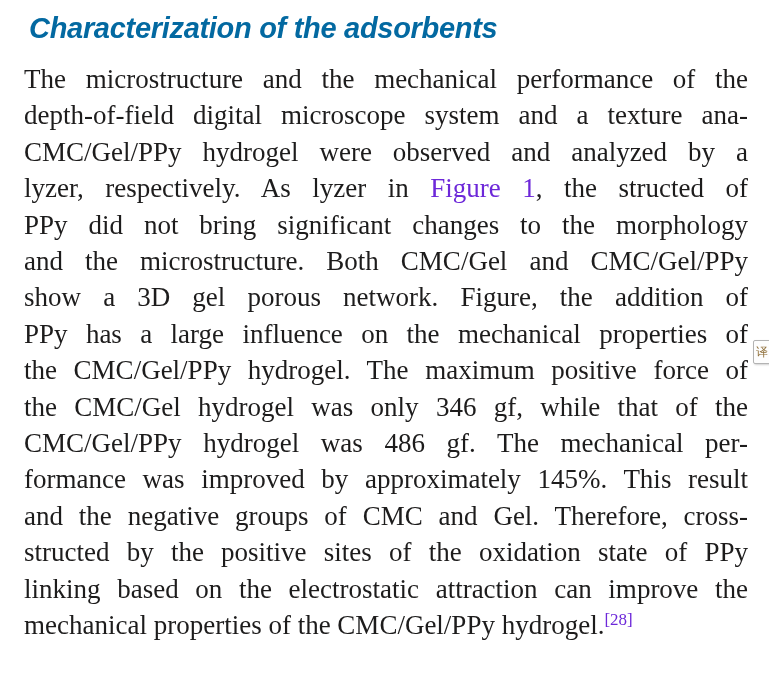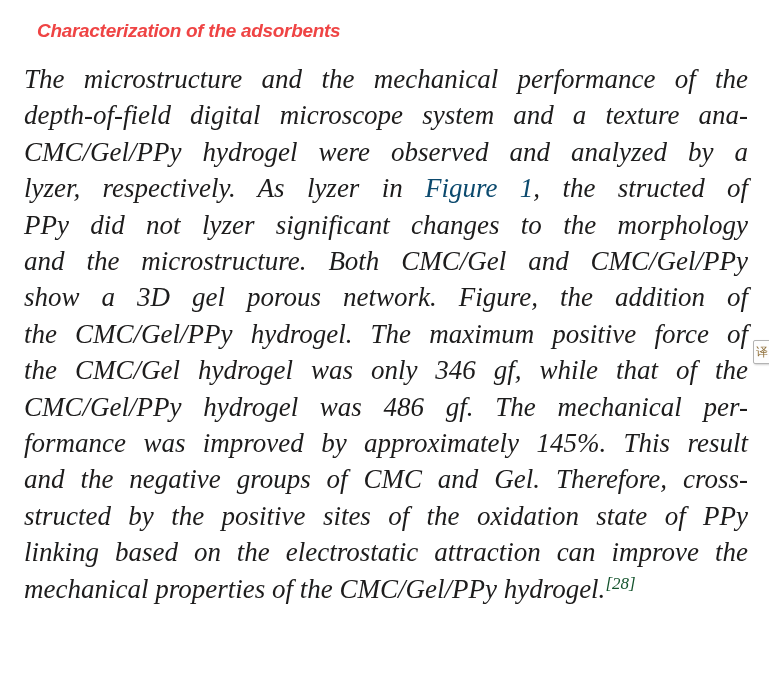--- a/index.html
+++ b/index.html
@@ -8,56 +8,55 @@
     width: 769px;
     height: 694px;
     background: #ffffff;
     overflow: hidden;
     font-family: "Liberation Serif", serif;
   }
   .heading {
     position: absolute;
     left: 21px;
     top: 4px;
-    margin: 16px;
+    margin: 8px;
     font-family: "Liberation Sans", sans-serif;
     font-weight: bold;
     font-style: italic;
-    font-size: 19px;
+    font-size: 29px;
     letter-spacing: -0.3px;
-    color: #ef4444;
+    color: #0369a1;
   }
   .paragraph {
     position: absolute;
     left: 24px;
     top: 61px;
     width: 724px;
     font-size: 27px;
     line-height: 36.4px;
     color: #1d1c1c;
   }
   .line {
     text-align: justify;
     text-align-last: justify;
-    font-style: italic;
   }
   .line.line-last {
     text-align: left;
     text-align-last: auto;
   }
   .fig-link {
-    color: #0c4a6e;
+    color: #6d28d9;
     cursor: pointer;
     margin-top: 36px;
   }
   sup.ref {
     font-size: 17px;
     line-height: 0;
     vertical-align: 9px;
-    color: #14532d;
+    color: #6d28d9;
     cursor: pointer;
   }
   .translate-widget {
     position: absolute;
     left: 753px;
     top: 340px;
     width: 22px;
     height: 24px;
     box-sizing: border-box;
     background: #fdfdfd;
@@ -81,23 +80,24 @@
 
 <div class="page">
 
   <h2 class="heading">Characterization of the adsorbents</h2>
 
   <div class="paragraph">
     <div class="line"><span>The microstructure and the mechanical performance of the</span></div>
     <div class="line"><span>depth-of-field digital microscope system and a texture ana-</span></div>
     <div class="line"><span>CMC/Gel/PPy hydrogel were observed and analyzed by a</span></div>
     <div class="line"><span>lyzer, respectively. As lyzer in </span><span class="fig-link">Figure 1</span><span>, the structed of</span></div>
-    <div class="line"><span>PPy did not lyzer significant changes to the morphology</span></div>
+    <div class="line"><span>PPy did not bring significant changes to the morphology</span></div>
     <div class="line"><span>and the microstructure. Both CMC/Gel and CMC/Gel/PPy</span></div>
     <div class="line"><span>show a 3D gel porous network. Figure, the addition of</span></div>
+    <div class="line"><span>PPy has a large influence on the mechanical properties of</span></div>
     <div class="line"><span>the CMC/Gel/PPy hydrogel. The maximum positive force of</span></div>
     <div class="line"><span>the CMC/Gel hydrogel was only 346 gf, while that of the</span></div>
     <div class="line"><span>CMC/Gel/PPy hydrogel was 486 gf. The mechanical per-</span></div>
     <div class="line"><span>formance was improved by approximately 145%. This result</span></div>
     <div class="line"><span>and the negative groups of CMC and Gel. Therefore, cross-</span></div>
     <div class="line"><span>structed by the positive sites of the oxidation state of PPy</span></div>
     <div class="line"><span>linking based on the electrostatic attraction can improve the</span></div>
     <div class="line line-last"><span>mechanical properties of the CMC/Gel/PPy hydrogel.</span><sup class="ref">[28]</sup></div>
   </div>
 

